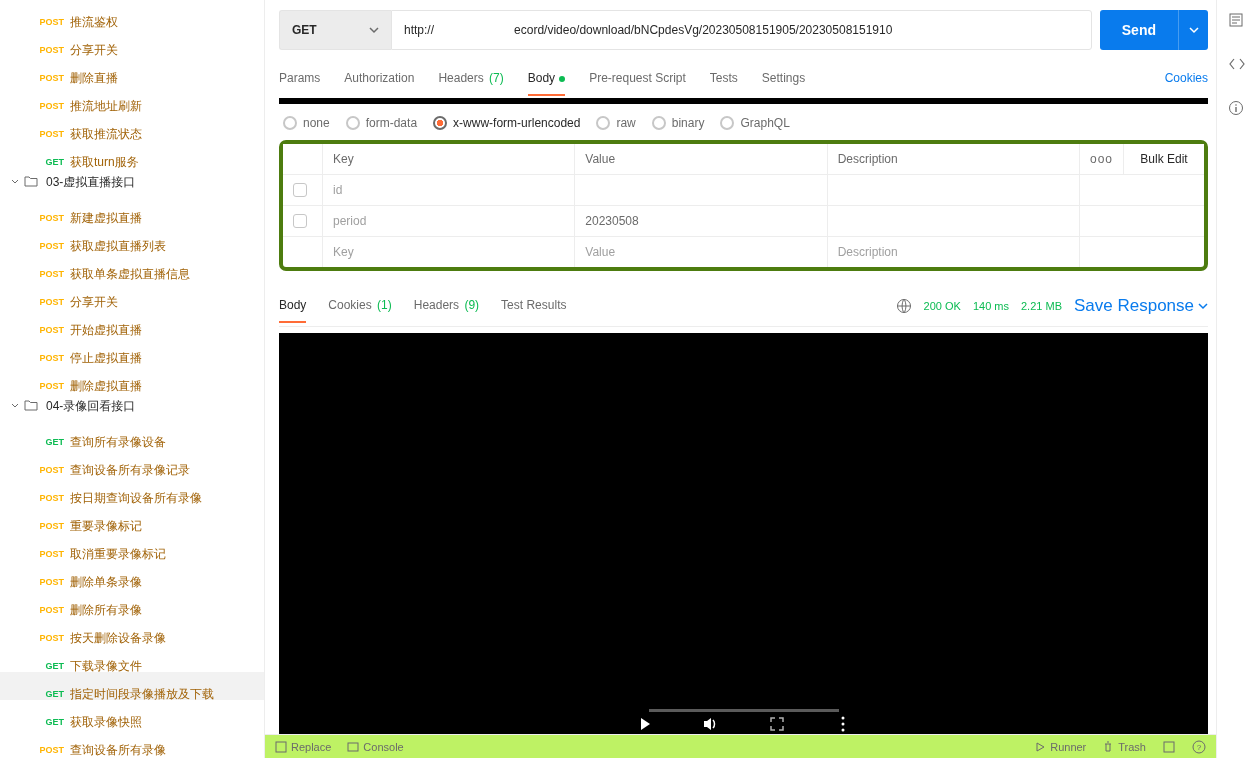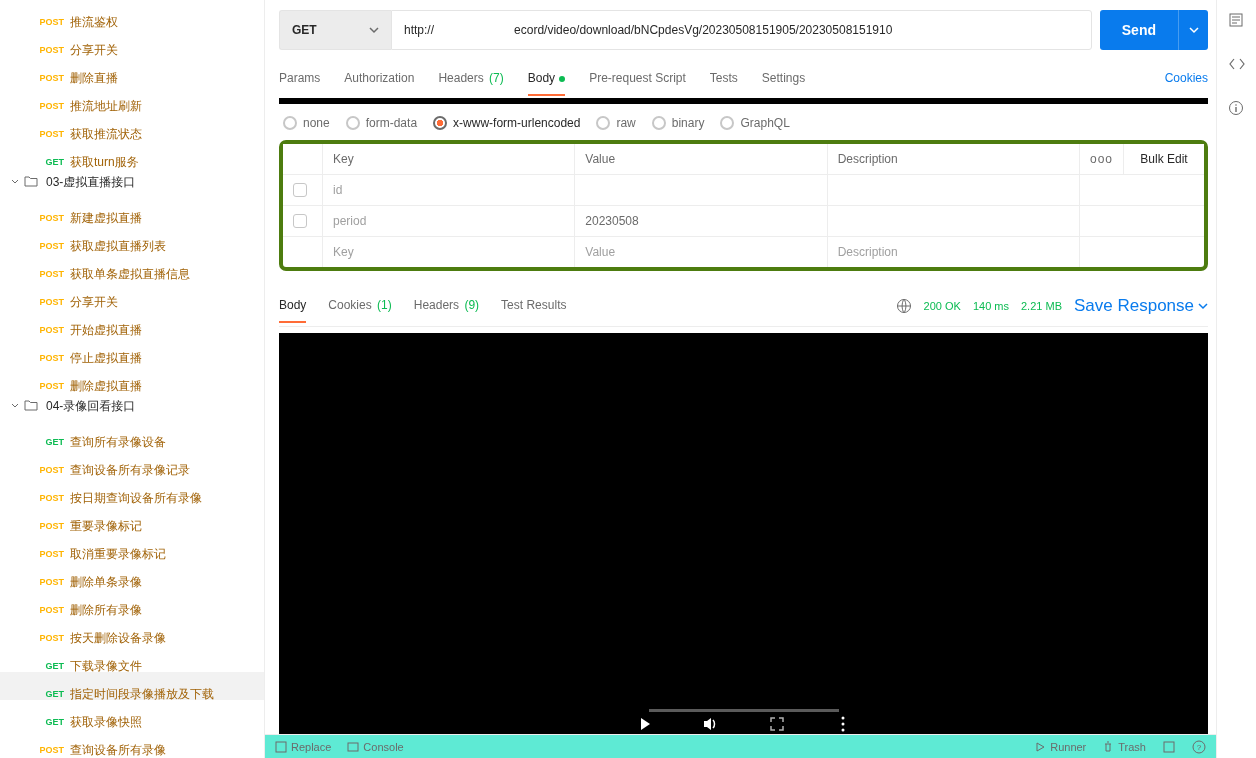--- a/index.html
+++ b/index.html
@@ -67,21 +67,21 @@
 
 .video-box { flex:1; background:#000; margin-top:6px; position:relative; min-height:340px;}
 .video-controls { position:absolute; bottom:24px; left:50%; transform:translateX(-50%); display:flex; align-items:center; gap:46px; color:#fff;}
 .vctrl { width:20px; height:20px; cursor:pointer; display:flex; align-items:center; justify-content:center;}
 .progress { position:absolute; bottom:46px; left:50%; transform:translateX(-50%); width:190px; height:3px; background:#5a5a5a;}
 .progress-fill { height:100%; width:0%; background:#fff;}
 
 .right-rail { width:40px; border-left:1px solid #ededed; display:flex; flex-direction:column; align-items:center; padding-top:12px; gap:26px;}
 .rail-icon { width:18px; height:18px; color:#6b6b6b; cursor:pointer;}
 
-.footer { position:absolute; bottom:0; left:0; right:0; height:24px; border-top:1px solid #ededed; display:flex; align-items:center; padding: 0 10px; font-size:11px; color:#6b6b6b; background:#5eead4;}
+.footer { position:absolute; bottom:0; left:0; right:0; height:24px; border-top:1px solid #ededed; display:flex; align-items:center; padding: 0 10px; font-size:11px; color:#6b6b6b; background:#bef264;}
 .footer .f-left { display:flex; gap:16px;}
 .footer .f-right { margin-left:auto; display:flex; gap:16px; align-items:center;}
 .footer-item { display:flex; align-items:center; gap:4px; cursor:pointer;}
 
 svg { display:block; }
 </style>
 </head>
 <body>
 
 <div class="app">

